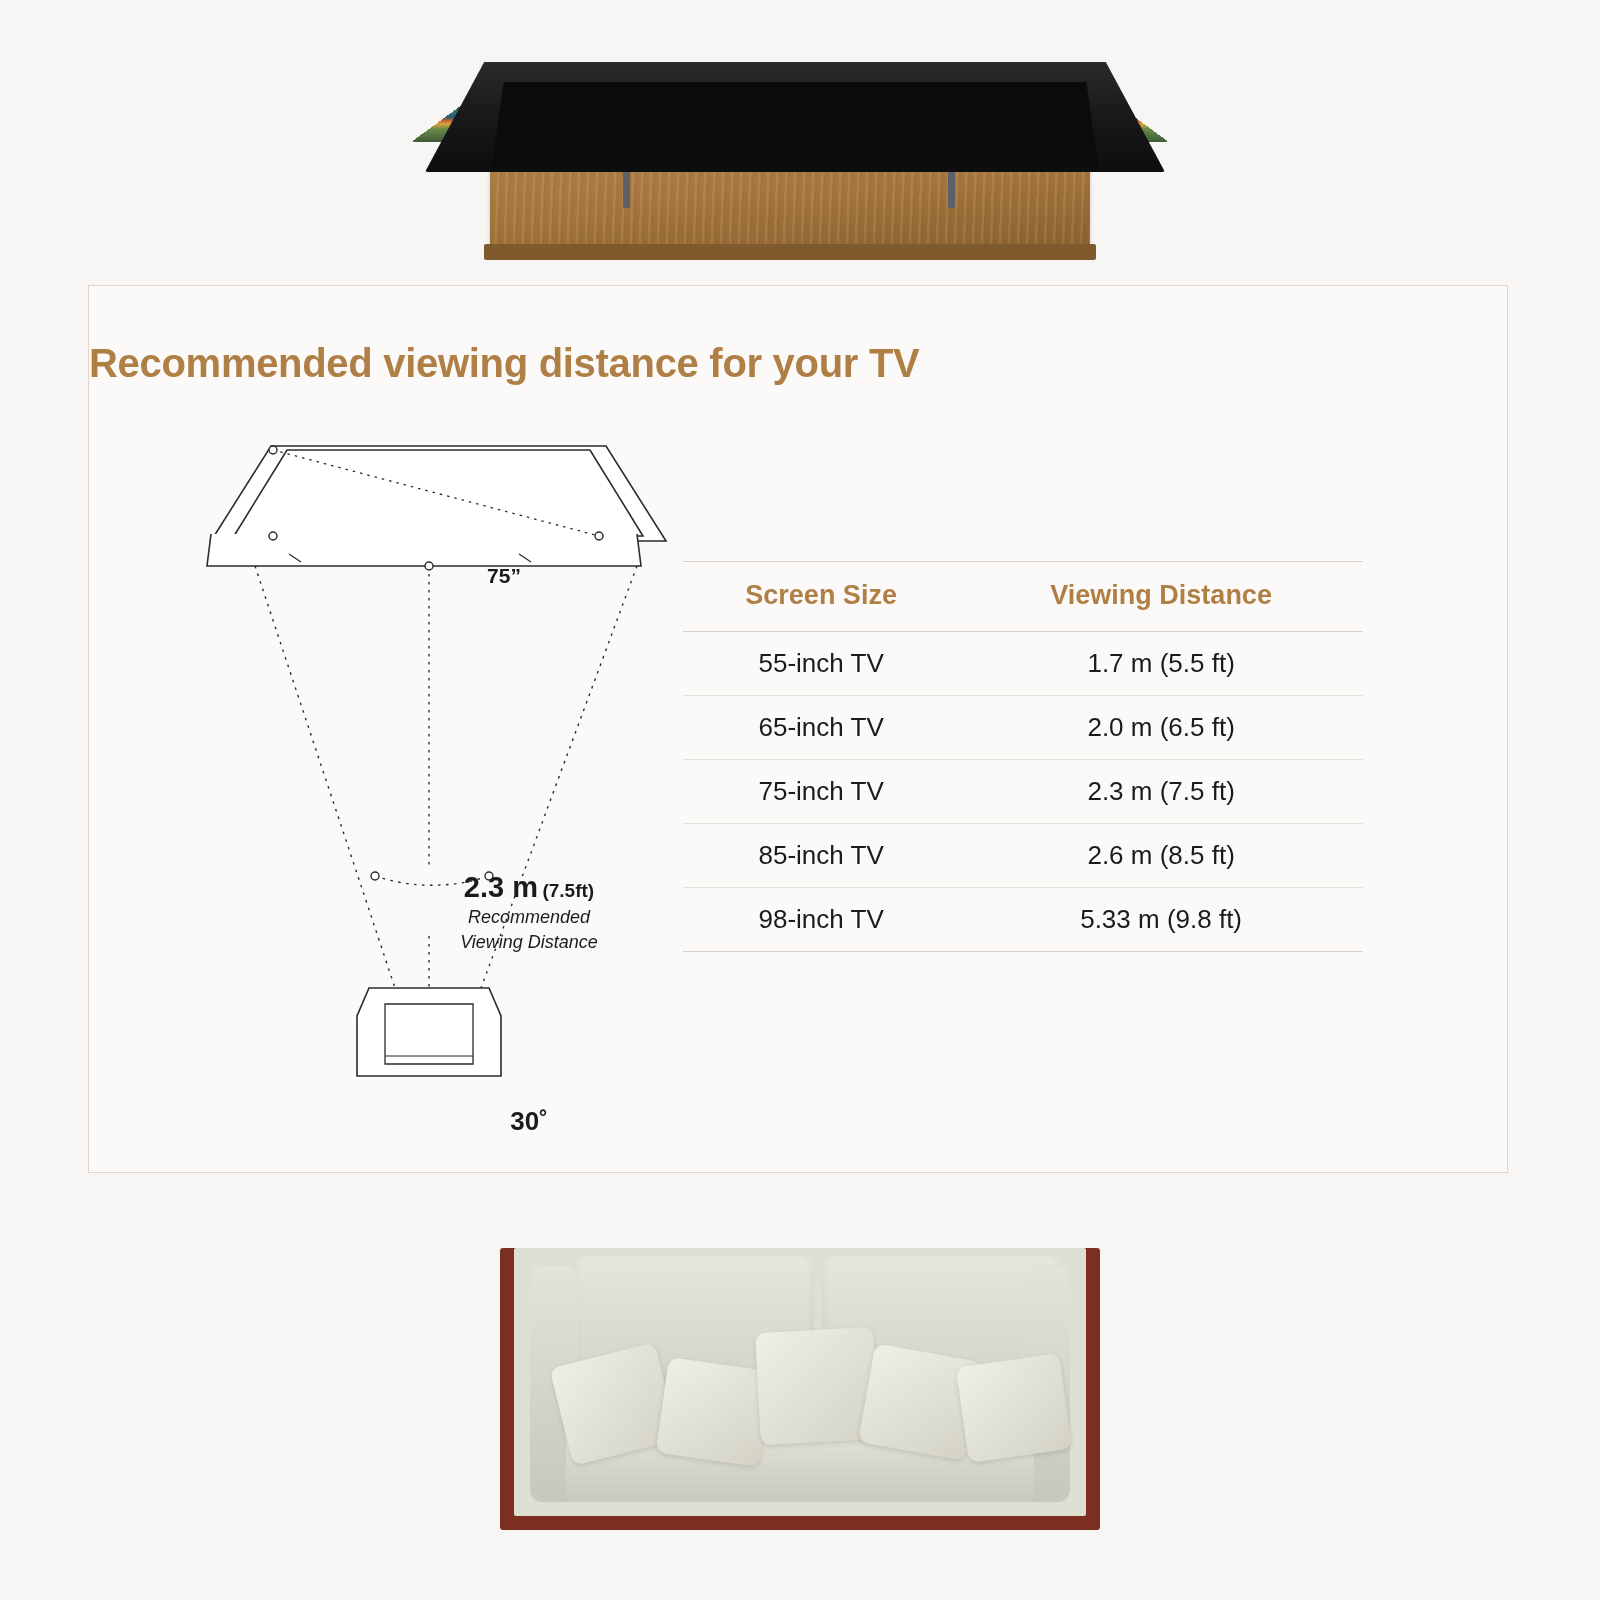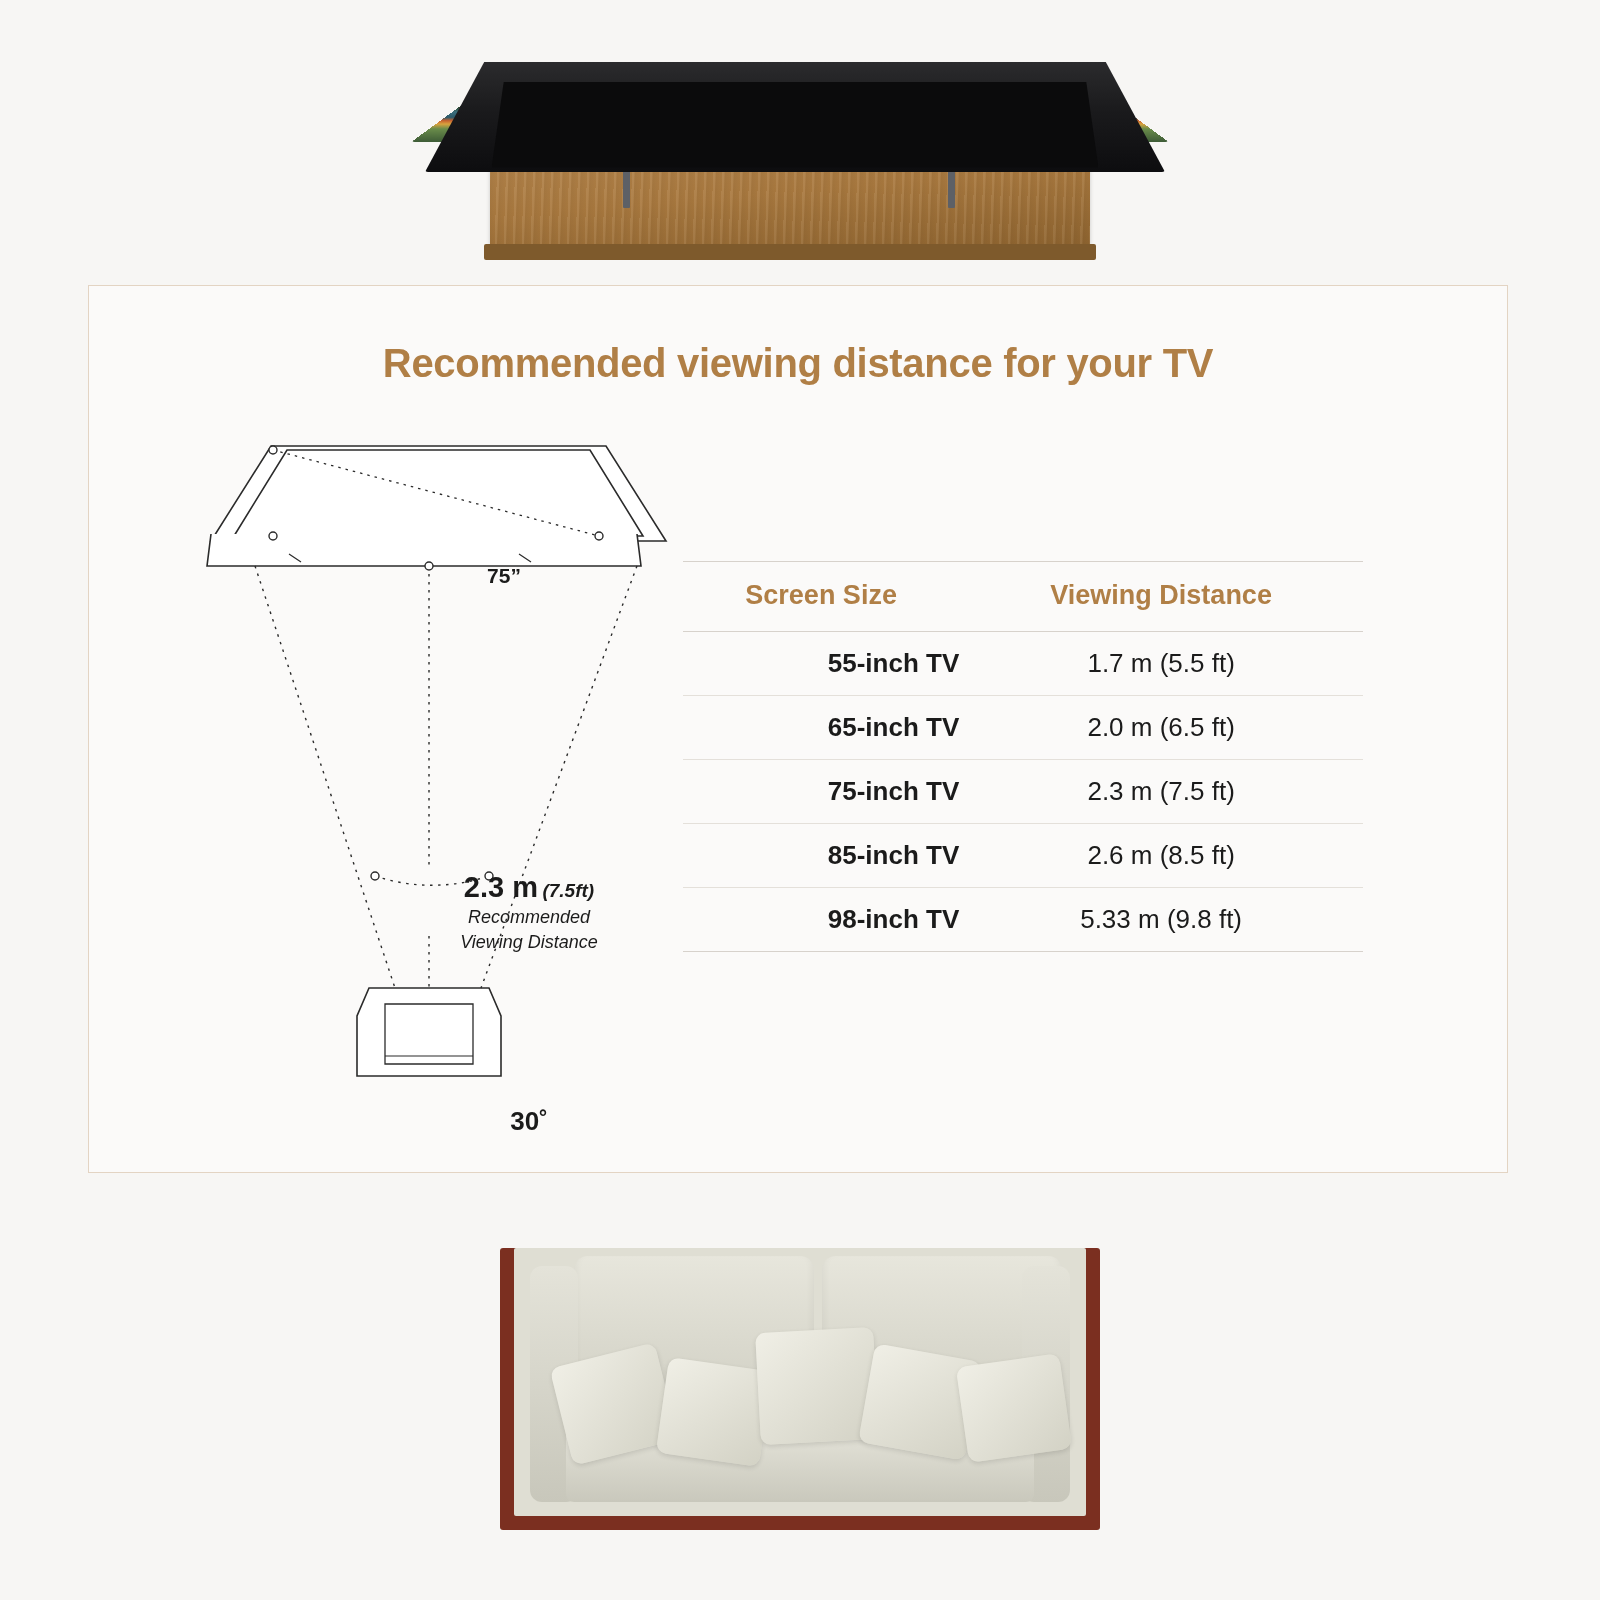--- a/index.html
+++ b/index.html
@@ -148,21 +148,20 @@
     height: 888px;
     border: 1px solid #e3d4c3;
     background: #fbfaf9;
     box-sizing: border-box;
   }
   .panel-title {
     position: absolute;
     top: 55px;
     left: 0;
     width: 100%;
-    text-align: center;
     font-size: 40px;
     font-weight: 600;
     color: #b07f46;
     letter-spacing: -0.3px;
   }
 
   
   .diagram {
     position: absolute;
     left: 100px;
@@ -188,21 +187,20 @@
     color: #1b1b1b;
     white-space: nowrap;
   }
   .dist-label .big {
     font-size: 29px;
     font-weight: 700;
   }
   .dist-label .small {
     font-size: 19px;
     font-weight: 600;
-    font-style: italic;
   }
   .dist-label .sub {
     font-size: 18px;
     line-height: 1.25;
     font-weight: 500;
     margin-top: 2px;
     font-style: italic;
   }
   .angle-label {
     position: absolute;
@@ -235,22 +233,21 @@
     border-top: 1px solid #d7d2cc;
   }
   table.specs td {
     font-size: 26px;
     color: #1b1b1b;
     padding: 16px 0;
     text-align: center;
     border-bottom: 1px solid #e4e0da;
   }
   table.specs td.sz {
-    font-weight: 700;
-    text-align: right;
+    font-weight: 400;
   }
   table.specs tr:last-child td {
     border-bottom: 1px solid #d7d2cc;
   }
 
   
   .sofa-scene {
     position: absolute;
     left: 500px;
     top: 1248px;

